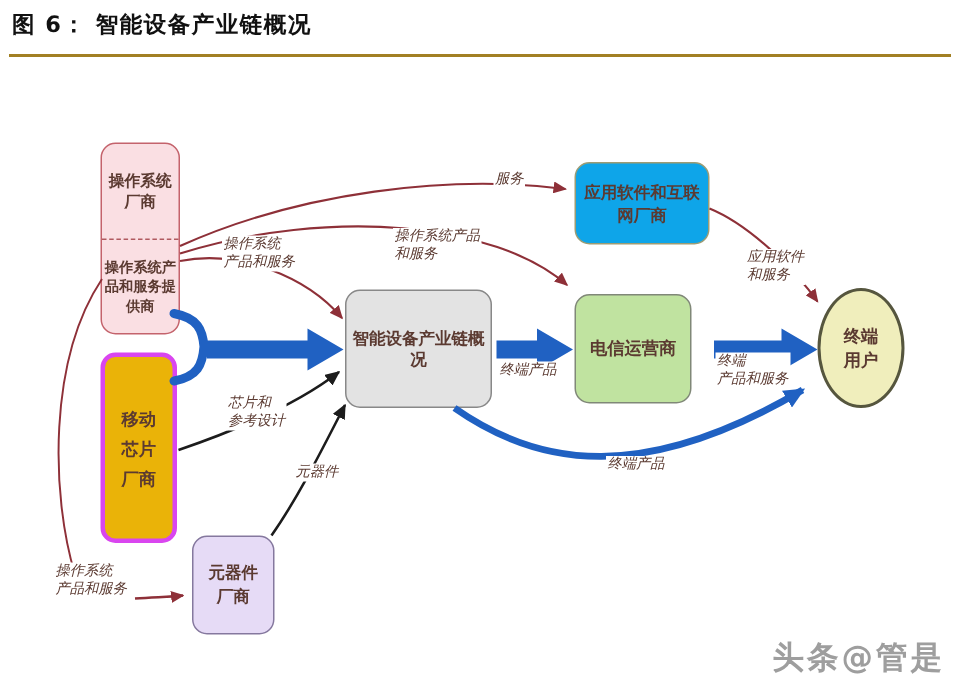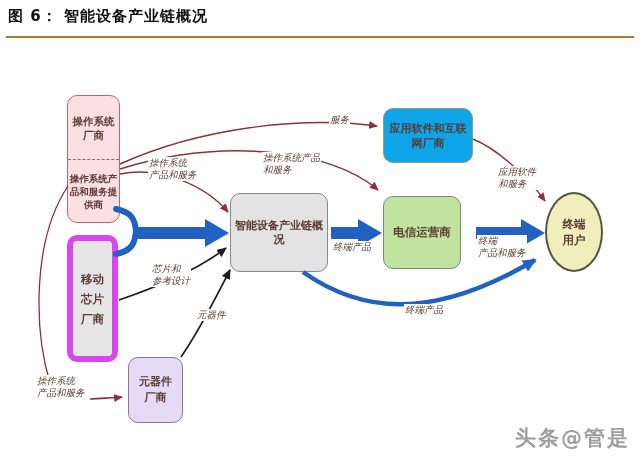--- a/index.html
+++ b/index.html
@@ -11,21 +11,21 @@
   
   .node{position:absolute;box-sizing:border-box;border-radius:10px;z-index:1;
         display:flex;align-items:center;justify-content:center;text-align:center;
         color:#5B3A31;font-weight:bold;white-space:pre-line;}
   .node-os{left:67px;top:95px;width:53px;height:128px;background:#FADFE3;border:1px solid #C4636C;
            flex-direction:column;justify-content:flex-start;padding:0;}
   .node-os .os-top{width:100%;height:64px;display:flex;align-items:center;justify-content:center;
            border-bottom:1px dashed #B05A60;font-size:10.5px;line-height:14px;box-sizing:border-box;}
   .node-os .os-bottom{width:100%;flex:1;display:flex;align-items:center;justify-content:center;
            font-size:9.5px;line-height:13px;}
-  .node-chip{left:67px;top:235px;width:51px;height:127px;background:#e5e5e5;border:6px solid #d946ef;
+  .node-chip{left:67px;top:235px;width:51px;height:127px;background:#eab308;border:3px solid #d946ef;
            font-size:11.5px;line-height:20px;}
   .node-comp{left:128px;top:357px;width:55px;height:66px;background:#E6DBF6;border:1px solid #85789E;
            font-size:11px;line-height:16px;}
   .node-term{left:230px;top:193px;width:98px;height:79px;background:#E3E3E3;border:1px solid #888;
            font-size:11px;line-height:14px;}
   .node-app{left:383px;top:108px;width:90px;height:55px;background:#0ea5e9;border:1px solid #9C9C74;
            font-size:11px;line-height:15px;}
   .node-tel{left:383px;top:196px;width:78px;height:73px;background:#C0E3A0;border:1px solid #808878;
            font-size:11.5px;}
   .node-user{left:545px;top:192px;width:58px;height:80px;background:#F0EEBC;border:2px solid #56563E;

